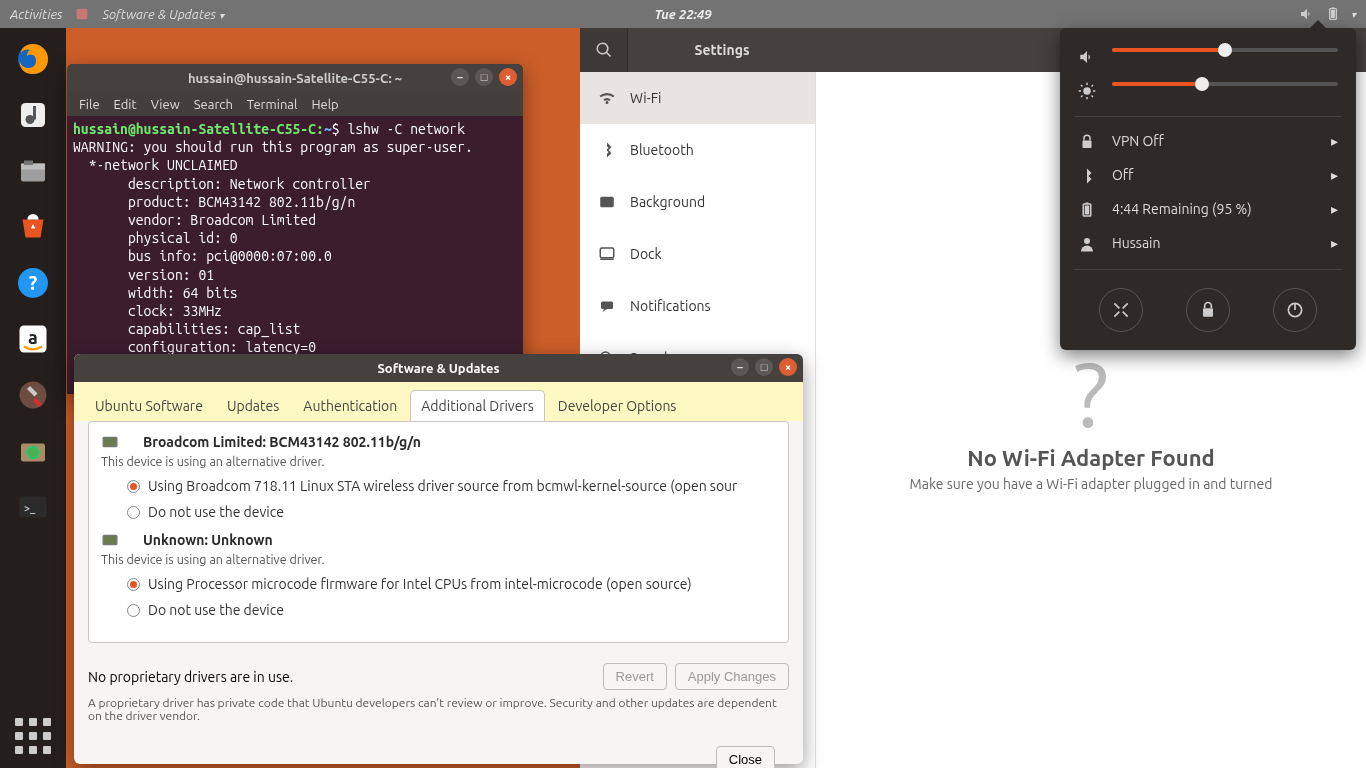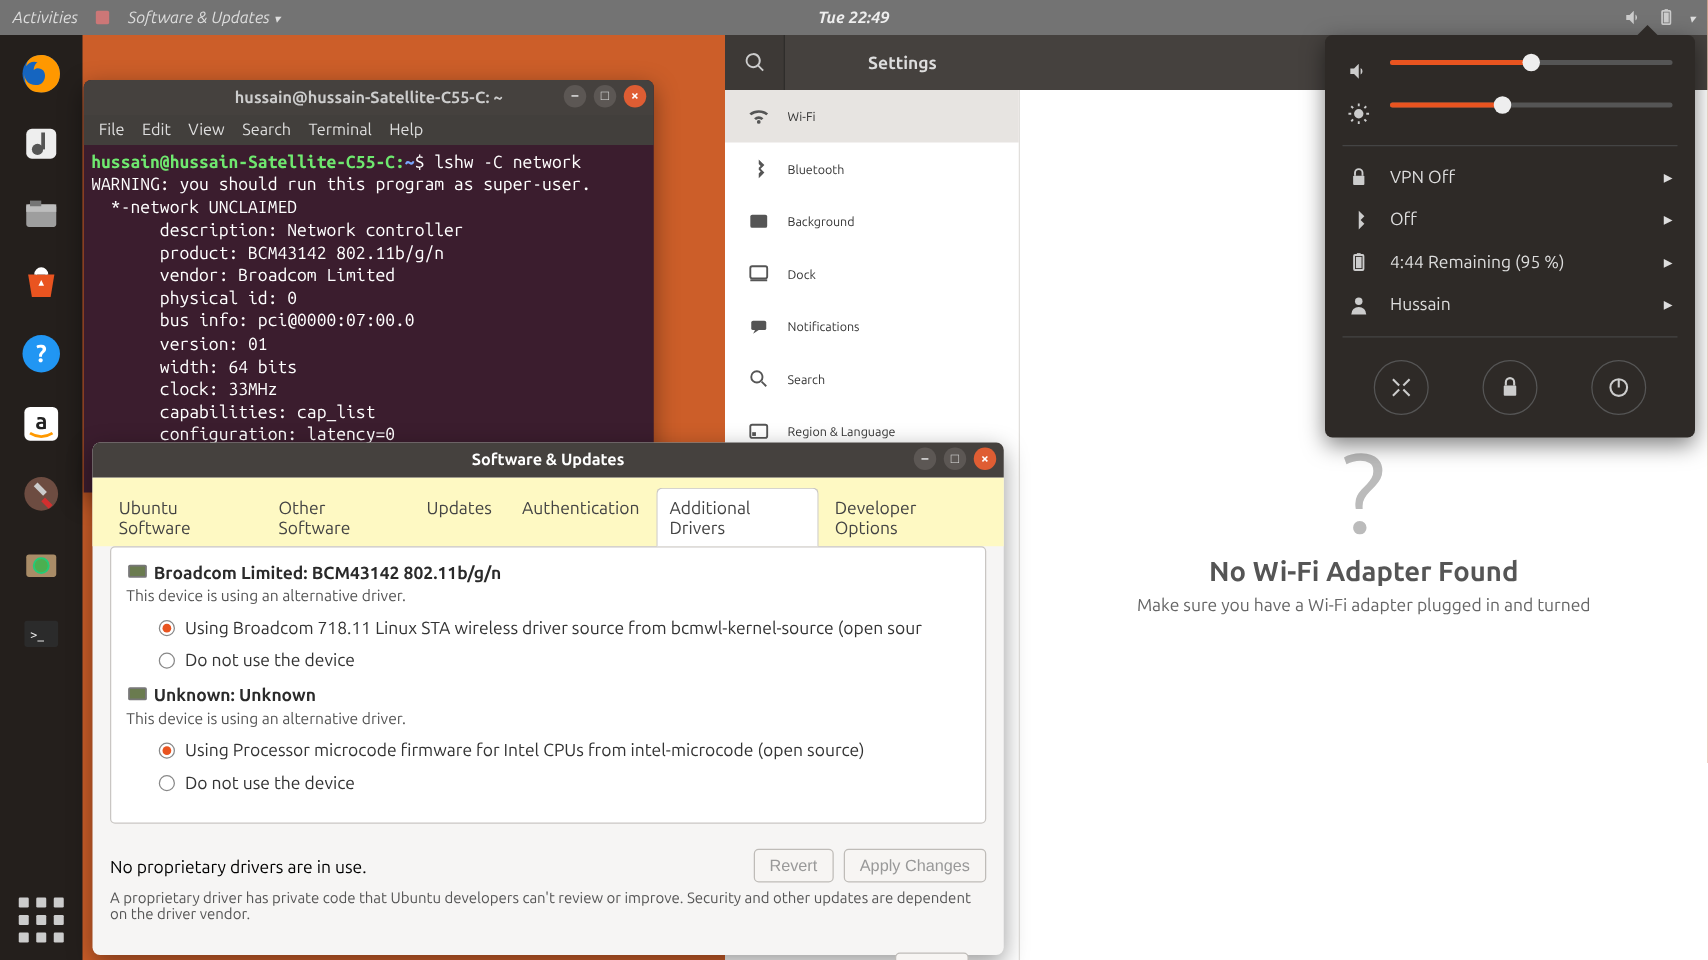--- a/index.html
+++ b/index.html
@@ -109,21 +109,21 @@
   border-radius:5px 5px 0 0; cursor:pointer;
 }
 .sw-tab.active {
   background:#fff; border-color:#c9c6c3;
 }
 .sw-content {
   margin:0 14px 10px; border:1px solid #c9c6c3; border-radius:4px;
   background:#fff; padding:12px 12px;
 }
 .dev-block { margin-bottom:12px; }
-.dev-header { display:flex; gap:4px; font-weight:600; font-size:14px; color:#2a2a2a; }
+.dev-header { display:flex; align-items:center; gap:24px; font-weight:600; font-size:14px; color:#2a2a2a; }
 .dev-icon { width:18px; height:14px; }
 .dev-status { font-size:12.5px; color:#555; margin-top:4px; }
 .dev-option { display:flex; align-items:center; gap:8px; margin-left:26px; margin-top:10px; font-size:14px; color:#333; }
 .radio {
   width:13px; height:13px; border:1px solid #888; border-radius:50%;
   display:inline-flex; align-items:center; justify-content:center;
 }
 .radio.on::after { content:""; width:7px; height:7px; border-radius:50%; background:#e95420; }
 .sw-footer {
   padding:10px 14px; display:flex; flex-direction:column; gap:6px;
@@ -149,22 +149,22 @@
 .settings-search {
   width:48px; height:44px; display:flex; align-items:center; justify-content:center;
   border-right:1px solid #2f2d2b; background:#3d3936;
 }
 .settings-title { flex:0 0 188px; text-align:center; color:#ddd; font-weight:600; }
 .settings-body { display:flex; height:calc(100% - 44px); }
 .settings-sidebar {
   width:236px; border-right:1px solid #e1dfdc; background:#fff;
 }
 .sb-item {
-  display:flex; align-items:center; gap:14px; height:42px; padding:0 18px;
-  font-size:10px; color:#333;
+  display:flex; align-items:center; gap:14px; height:52px; padding:0 18px;
+  font-size:14px; color:#333;
 }
 .sb-item.active { background:#e7e4e1; }
 .sb-item .sb-icon { width:18px; height:18px; fill:#555; }
 .settings-main { flex:1; background:#fff; display:flex; flex-direction:column; align-items:center; justify-content:center; }
 .wifi-notfound { text-align:center; color:#666; }
 .wifi-notfound .q { font-size:90px; color:#bbb; line-height:1; }
 .wifi-notfound h3 { font-size:22px; color:#555; font-weight:600; margin-top:6px; }
 .wifi-notfound p { font-size:14px; color:#666; margin-top:6px; }
 
 
@@ -404,21 +404,20 @@
   <div class="win-title">
     <span>Software &amp; Updates</span>
     <div class="sw-win-controls">
       <span class="wc">–</span>
       <span class="wc">□</span>
       <span class="wc close">×</span>
     </div>
   </div>
   <div class="sw-tabs">
     <div class="sw-tab">Ubuntu Software</div>
-    <div class="sw-tab">Other Software</div>
     <div class="sw-tab">Updates</div>
     <div class="sw-tab">Authentication</div>
     <div class="sw-tab active">Additional Drivers</div>
     <div class="sw-tab">Developer Options</div>
   </div>
   <div class="sw-content">
     <div class="dev-block">
       <div class="dev-header">
         <svg class="dev-icon" viewBox="0 0 24 18">
             <rect x="2" y="2" width="20" height="14" rx="2" fill="#777"></rect>

